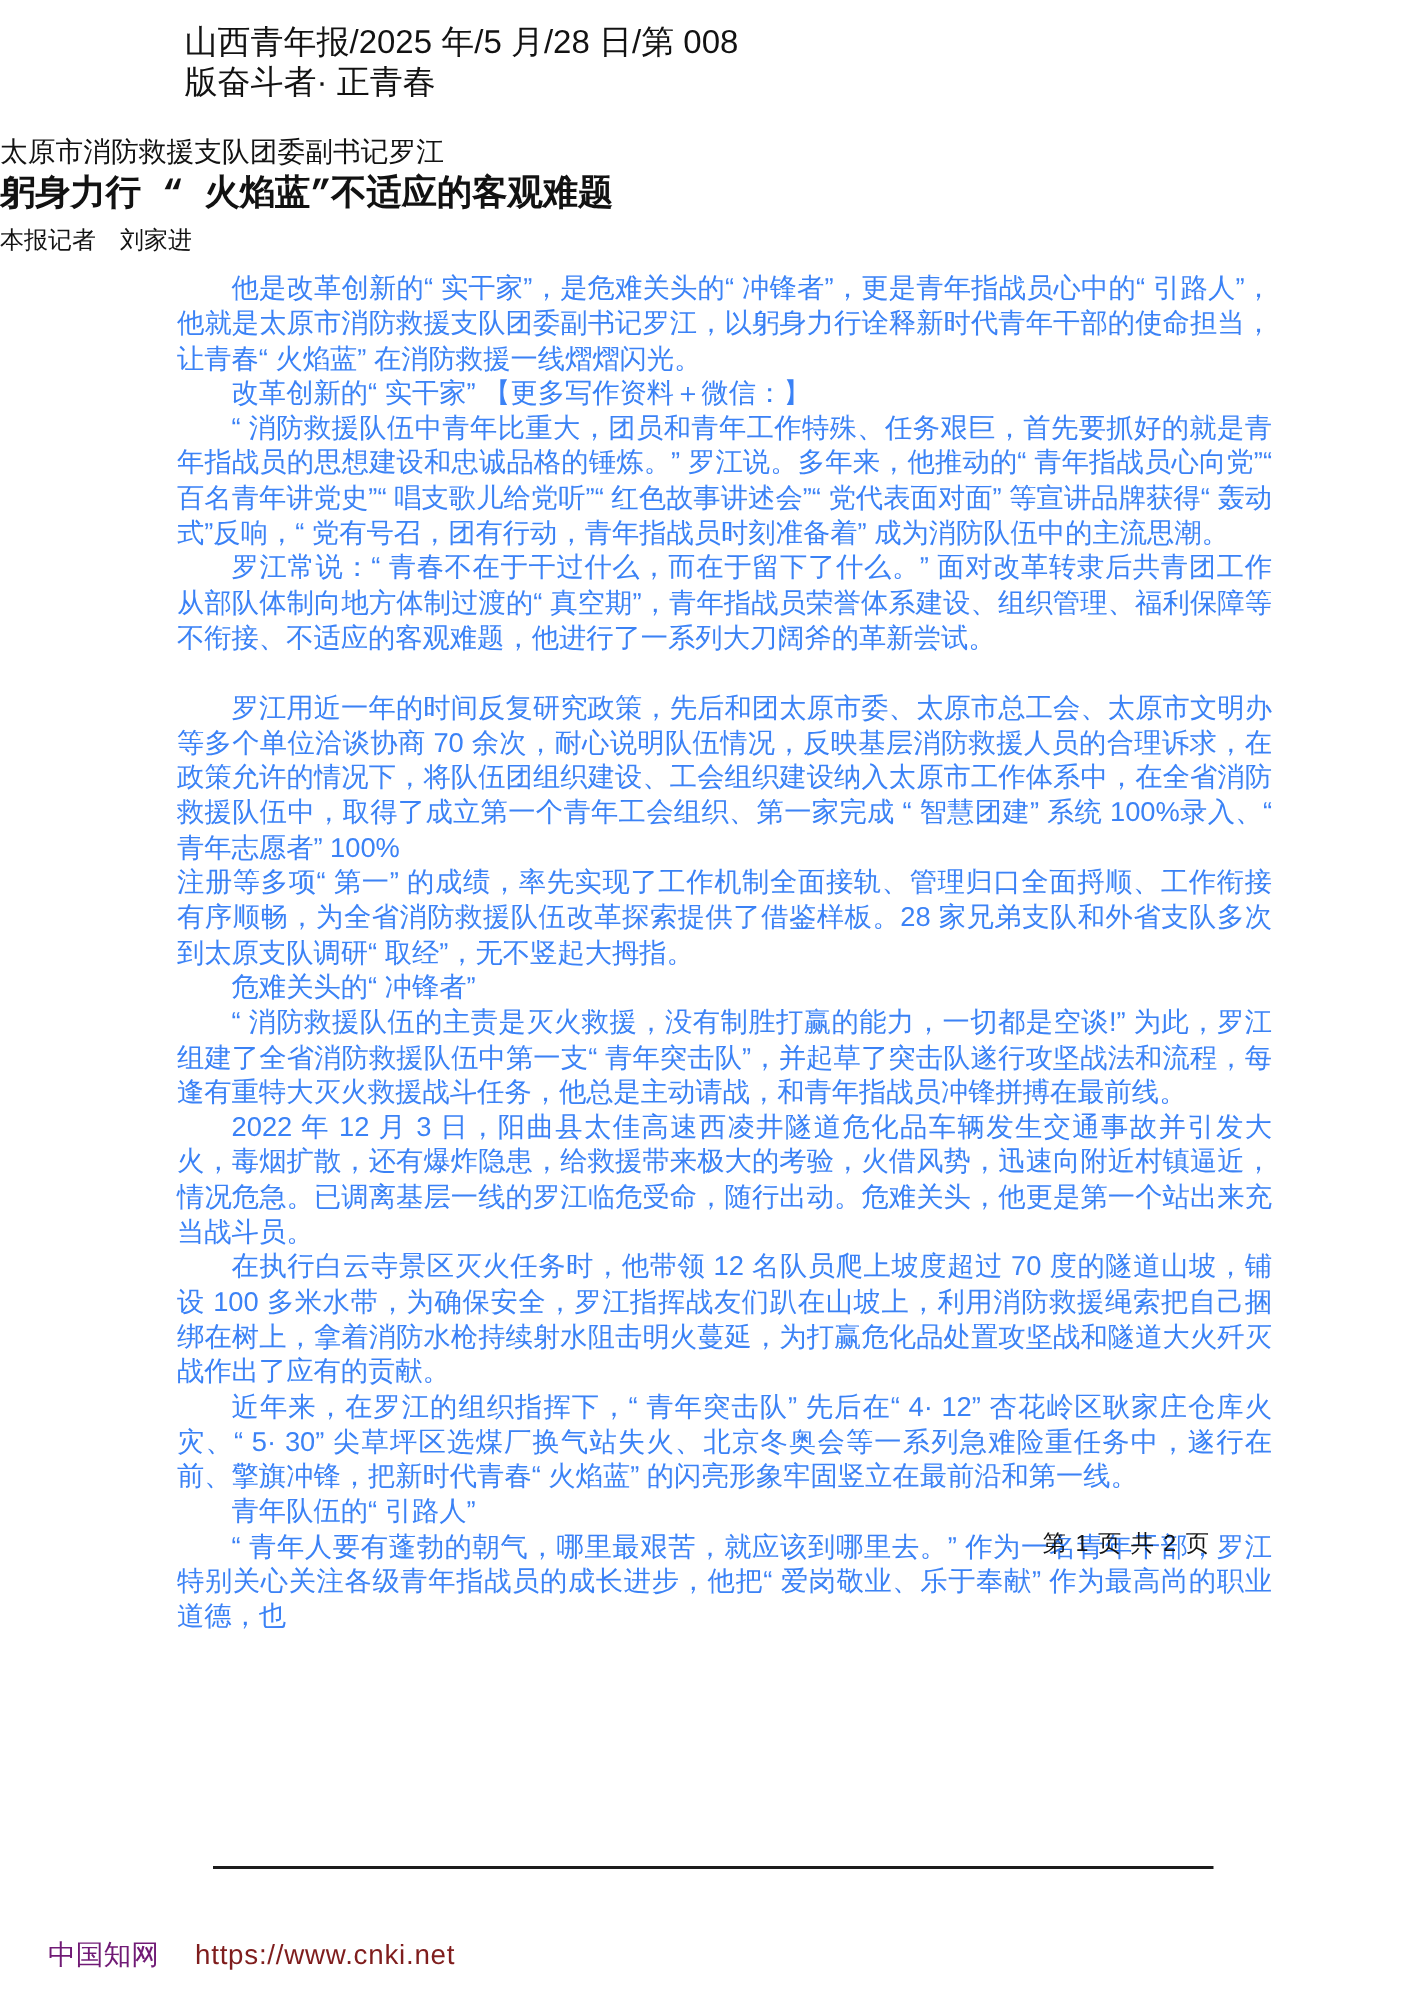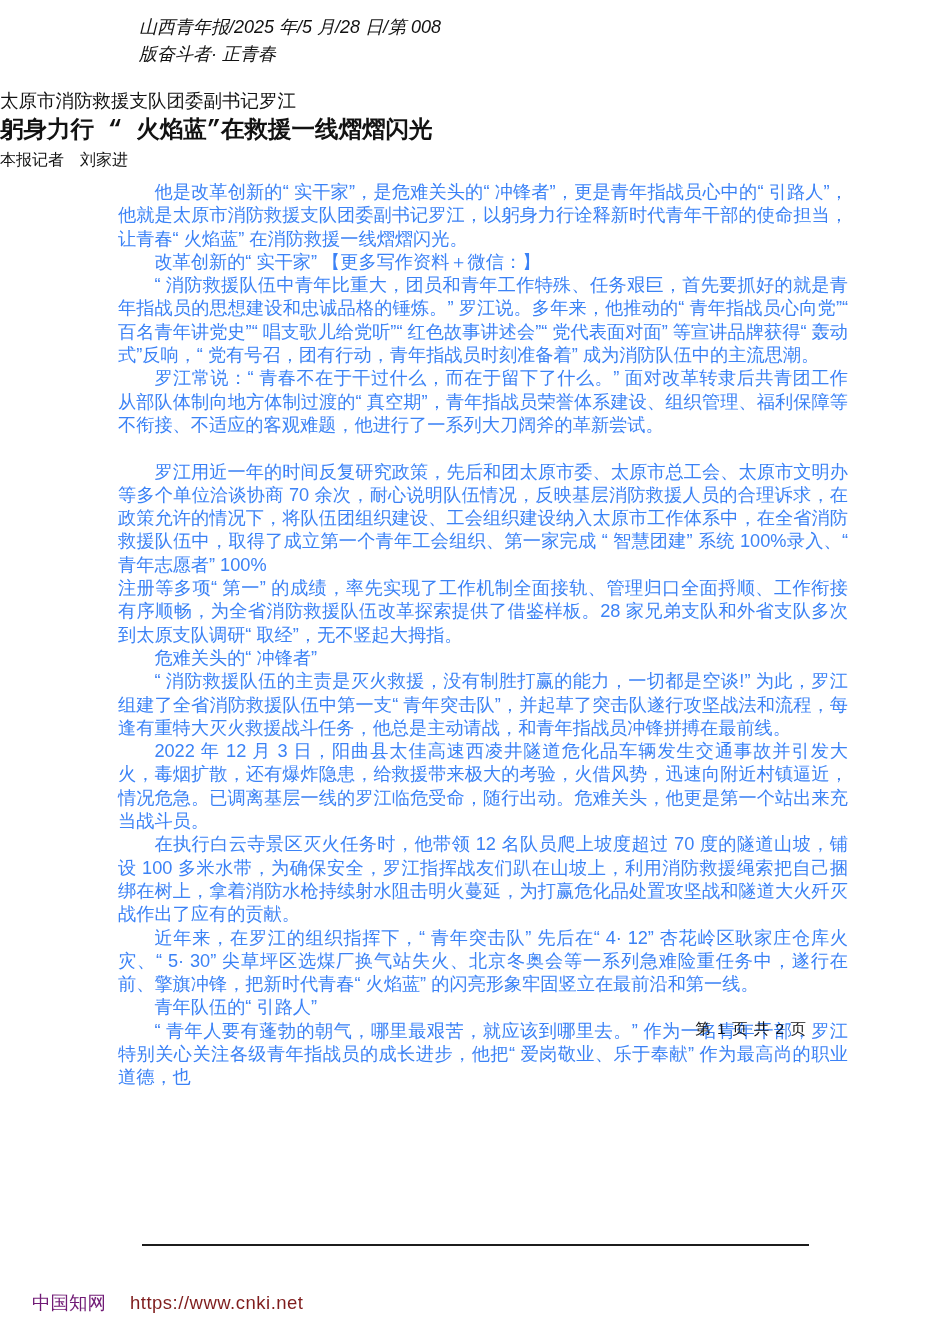--- a/index.html
+++ b/index.html
@@ -8,26 +8,25 @@
     position: relative;
     width: 950px;
     height: 1344px;
     background: #ffffff;
     font-family: "Liberation Sans", "DejaVu Sans", sans-serif;
     color: #121212;
     overflow: hidden;
   }
   .doc-header {
     position: absolute;
-    left: 139px;
+    left: 123px;
     top: 14px;
-    font-size: 18px;
+    font-size: 22px;
     line-height: 27px;
     white-space: nowrap;
-    font-style: italic;
   }
   .title-block {
     position: absolute;
     left: 0;
     top: 90px;
     width: 100%;
     text-align: left;
     font-family: Liberation Mono, monospace;
   }
   .subtitle {
@@ -89,21 +88,21 @@
 
 <div class="page">
 
   <div class="doc-header">
     <div>山西青年报/2025 年/5 月/28 日/第 008</div>
     <div>版奋斗者· 正青春</div>
   </div>
 
   <div class="title-block">
     <div class="subtitle">太原市消防救援支队团委副书记罗江</div>
-    <h1 class="main-title">躬身力行 “ 火焰蓝”在救援一线熠熠闪光</h1>
+    <h1 class="main-title">躬身力行 “ 火焰蓝”不适应的客观难题</h1>
     <div class="byline">本报记者　刘家进</div>
   </div>
 
   <div class="article">
     <p>他是改革创新的“ 实干家”，是危难关头的“ 冲锋者”，更是青年指战员心中的“ 引路人”，他就是太原市消防救援支队团委副书记罗江，以躬身力行诠释新时代青年干部的使命担当，让青春“ 火焰蓝” 在消防救援一线熠熠闪光。</p>
     <p>改革创新的“ 实干家” 【更多写作资料＋微信：】</p>
     <p>“ 消防救援队伍中青年比重大，团员和青年工作特殊、任务艰巨，首先要抓好的就是青年指战员的思想建设和忠诚品格的锤炼。” 罗江说。多年来，他推动的“ 青年指战员心向党”“ 百名青年讲党史”“ 唱支歌儿给党听”“ 红色故事讲述会”“ 党代表面对面” 等宣讲品牌获得“ 轰动式”反响，“ 党有号召，团有行动，青年指战员时刻准备着” 成为消防队伍中的主流思潮。</p>
     <p>罗江常说：“ 青春不在于干过什么，而在于留下了什么。” 面对改革转隶后共青团工作从部队体制向地方体制过渡的“ 真空期”，青年指战员荣誉体系建设、组织管理、福利保障等不衔接、不适应的客观难题，他进行了一系列大刀阔斧的革新尝试。</p>
     <div class="para-gap"></div>
     <p>罗江用近一年的时间反复研究政策，先后和团太原市委、太原市总工会、太原市文明办等多个单位洽谈协商 70 余次，耐心说明队伍情况，反映基层消防救援人员的合理诉求，在政策允许的情况下，将队伍团组织建设、工会组织建设纳入太原市工作体系中，在全省消防救援队伍中，取得了成立第一个青年工会组织、第一家完成 “ 智慧团建” 系统 100%录入、“ 青年志愿者” 100%</p>

